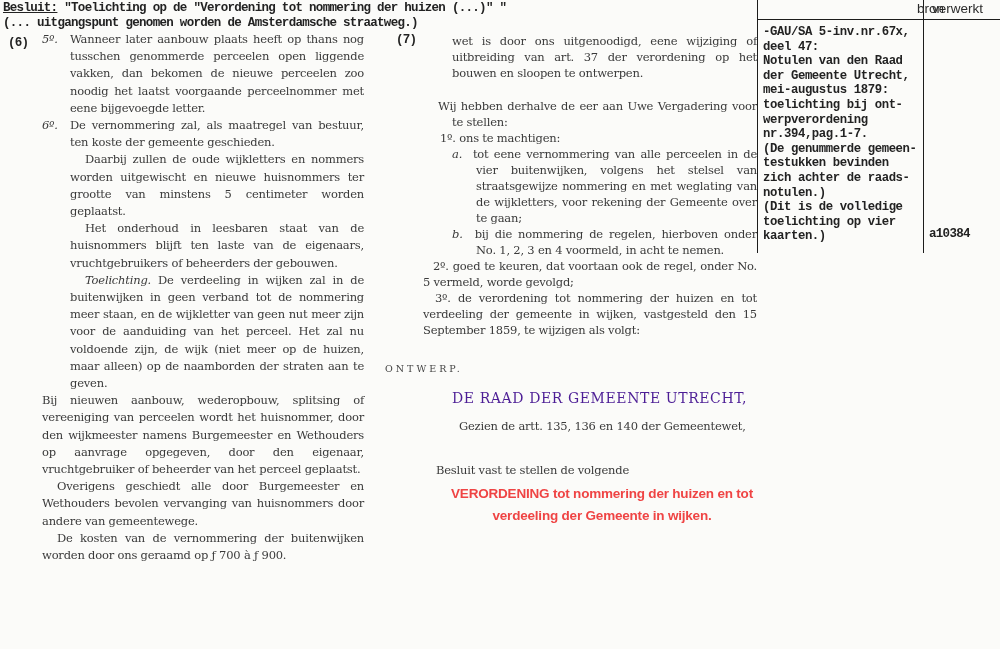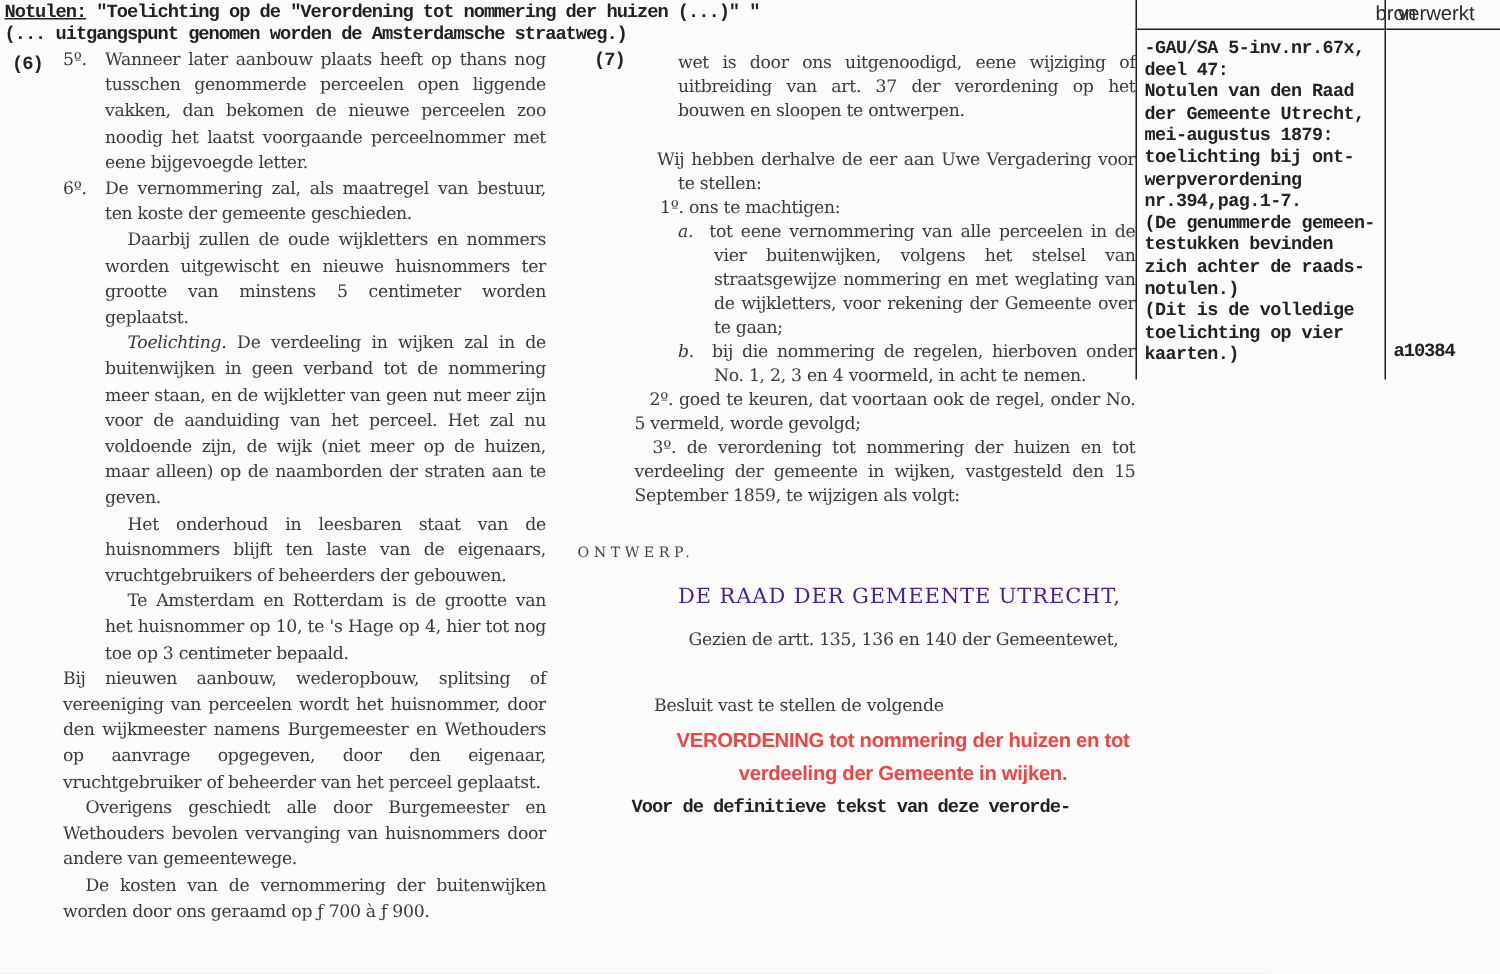--- a/index.html
+++ b/index.html
@@ -16,21 +16,21 @@
   .hdr{position:absolute;left:3px;top:1px;font-size:12.5px;line-height:14.5px;}
   .hdr .lbl{text-decoration:underline;}
   .mnote{position:absolute;font-size:12.5px;}
   .mnote-left{left:8px;top:36px;}
   .mnote-mid{left:396px;top:33px;}
   
   .serif-body{font-size:11.5px;letter-spacing:-0.2px;text-align:justify;color:#3a3a3a;}
   .col-left{position:absolute;left:42px;top:31px;width:322px;line-height:17.2px;}
   .col-mid{position:absolute;left:423px;top:33px;width:334px;line-height:16px;}
   .flexrow{display:flex;}
-  .flexrow .num{flex:none;width:28px;}
+  .flexrow .num{flex:none;width:28px;font-style:italic;}
   .flexrow .body{flex:1;text-align:justify;}
   .ind{text-indent:15px;margin:0;}
   p{margin:0;}
   .lead-italic{font-style:italic;}
   .p-wet{margin-left:29px;}
   .p-wij{margin-top:17px;padding-left:29px;text-indent:-14px;}
   .p-num1{text-indent:17px;}
   .p-sub{padding-left:53px;text-indent:-24px;}
   .sub-marker{font-style:italic;}
   .p-num2{text-indent:10px;}
@@ -62,43 +62,42 @@
     font-size:12.3px;line-height:14.6px;white-space:pre-line;letter-spacing:-0.4px;
   }
   .verwerkt-code{position:absolute;left:929px;top:227px;font-size:12.5px;}
 </style>
 </head>
 <body>
 
 <div class="page">
 
   <div class="hdr typed">
-    <div><span class="lbl">Notulen:</span><span> "Toelichting op de "Verordening tot nommering der huizen (...)" "</span></div>
+    <div><span class="lbl">Besluit:</span><span> "Toelichting op de "Verordening tot nommering der huizen (...)" "</span></div>
     <div>(... uitgangspunt genomen worden de Amsterdamsche straatweg.)</div>
   </div>
 
   <div class="mnote mnote-left typed">(6)</div>
   <div class="mnote mnote-mid typed">(7)</div>
 
   <div class="col-left serif-body">
     <div class="flexrow">
       <span class="num">5º.</span>
       <div class="body">Wanneer later aanbouw plaats heeft op thans nog tusschen genommerde perceelen open liggende vakken, dan bekomen de nieuwe perceelen zoo noodig het laatst voorgaande perceelnommer met eene bijgevoegde letter.</div>
     </div>
     <div class="flexrow">
       <span class="num">6º.</span>
       <div class="body">De vernommering zal, als maatregel van bestuur, ten koste der gemeente geschieden.</div>
     </div>
     <div class="flexrow">
       <span class="num"></span>
       <div class="body">
         <p class="ind">Daarbij zullen de oude wijkletters en nommers worden uitgewischt en nieuwe huisnommers ter grootte van minstens 5 centimeter worden geplaatst.</p>
+        <p class="ind">Het onderhoud in leesbaren staat van de huisnommers blijft ten laste van de eigenaars, vruchtgebruikers of beheerders der gebouwen.</p>
         <p class="ind"><span class="lead-italic">Toelichting.</span><span> De verdeeling in wijken zal in de buitenwijken in geen verband tot de nommering meer staan, en de wijkletter van geen nut meer zijn voor de aanduiding van het perceel. Het zal nu voldoende zijn, de wijk (niet meer op de huizen, maar alleen) op de naamborden der straten aan te geven.</span></p>
-        <p class="ind">Het onderhoud in leesbaren staat van de huisnommers blijft ten laste van de eigenaars, vruchtgebruikers of beheerders der gebouwen.</p>
-        <p class="ind">Te Amsterdam en Rotterdam is de grootte van het huisnommer op 10, te 's Hage op 4, hier tot nog toe op 3 centimeter bepaald.</p>
       </div>
     </div>
     <div class="flexrow">
       <div class="body">
         <p>Bij nieuwen aanbouw, wederopbouw, splitsing of vereeniging van perceelen wordt het huisnommer, door den wijkmeester namens Burgemeester en Wethouders op aanvrage opgegeven, door den eigenaar, vruchtgebruiker of beheerder van het perceel geplaatst.</p>
         <p class="ind">Overigens geschiedt alle door Burgemeester en Wethouders bevolen vervanging van huisnommers door andere van gemeentewege.</p>
         <p class="ind">De kosten van de vernommering der buitenwijken worden door ons geraamd op ƒ 700 à ƒ 900.</p>
 
       </div>
     </div>
@@ -115,21 +114,20 @@
   </div>
 
   <div class="ontwerp">ONTWERP.</div>
   <div class="council">DE RAAD DER GEMEENTE UTRECHT,</div>
   <div class="gezien serif-body">
       <p class="ind">Gezien de artt. 135, 136 en 140 der Gemeentewet,</p>
     </div>
   <div class="besluit serif-body">Besluit vast te stellen de volgende</div>
   <div class="verord">VERORDENING tot nommering der huizen en tot verdeeling der Gemeente in wijken.</div>
   <div class="typed-note typed">
-    <div>Voor de definitieve tekst van deze verorde-</div>
   </div>
 
   <div class="vline vline1"></div>
   <div class="vline vline2"></div>
   <div class="hline"></div>
   <div class="th th-bron">bron</div>
   <div class="th th-verwerkt">verwerkt</div>
   <div class="bron-text typed">-GAU/SA 5-inv.nr.67x,
 deel 47:
 Notulen van den Raad

